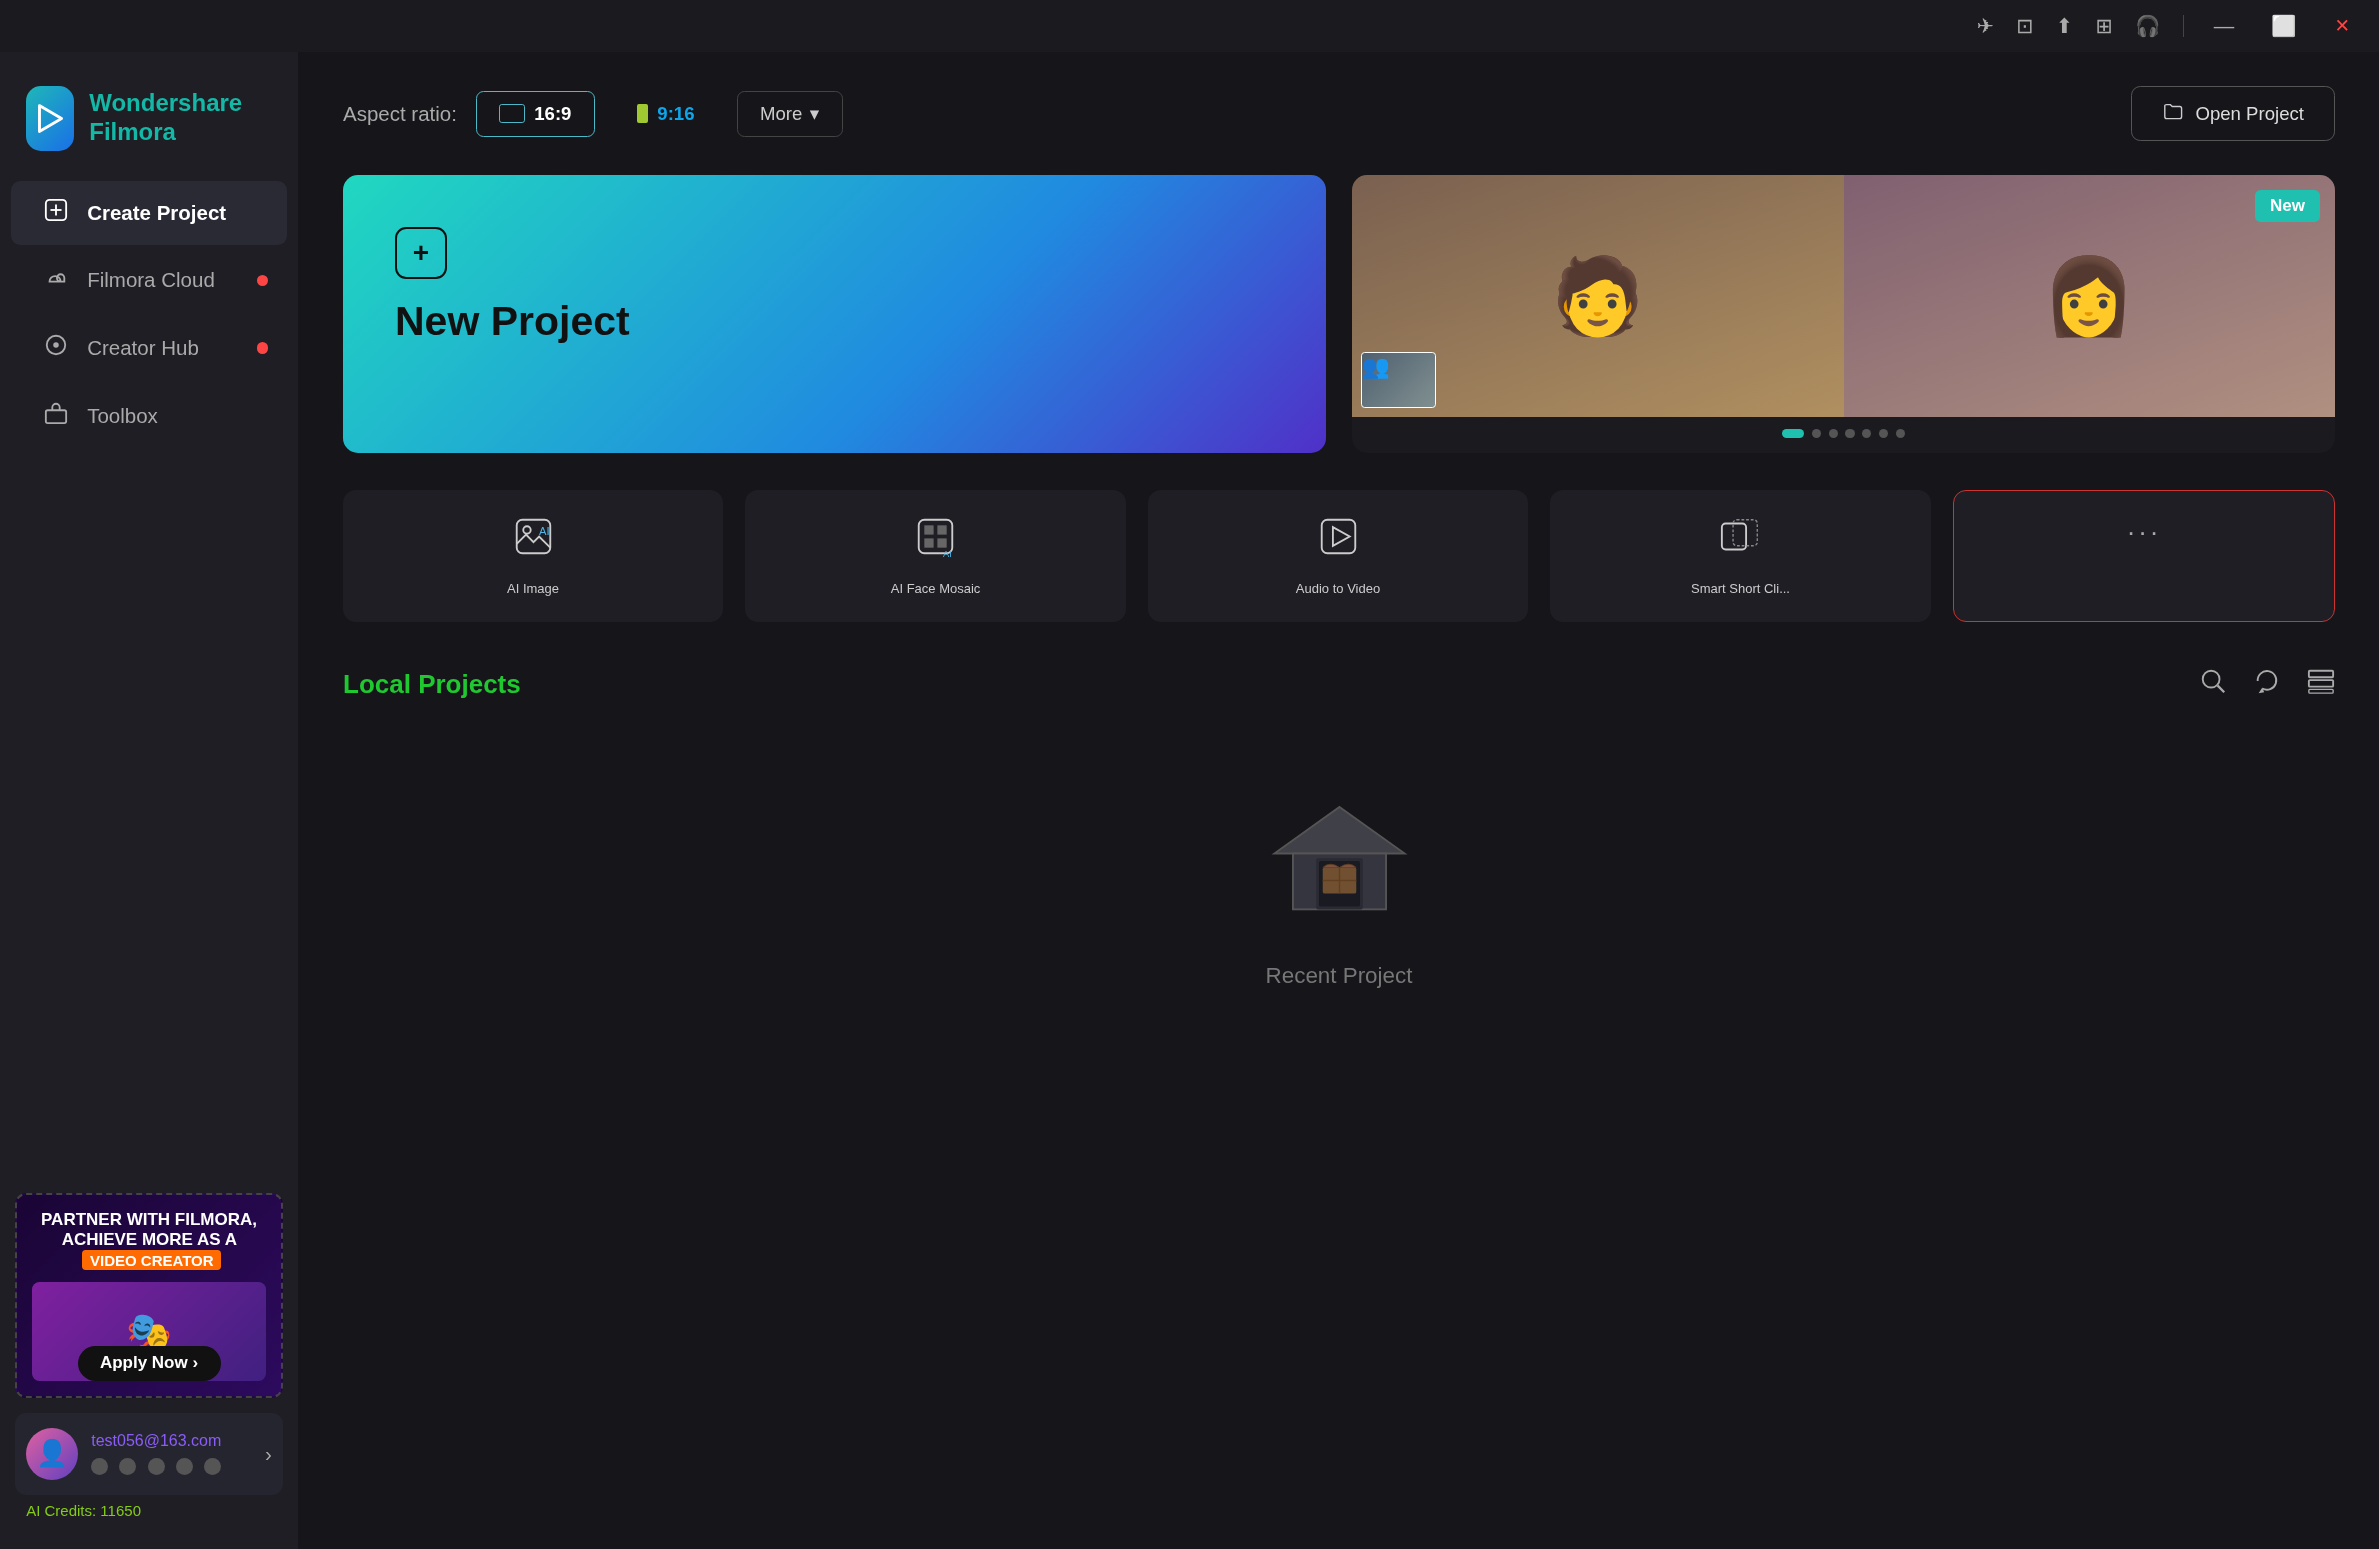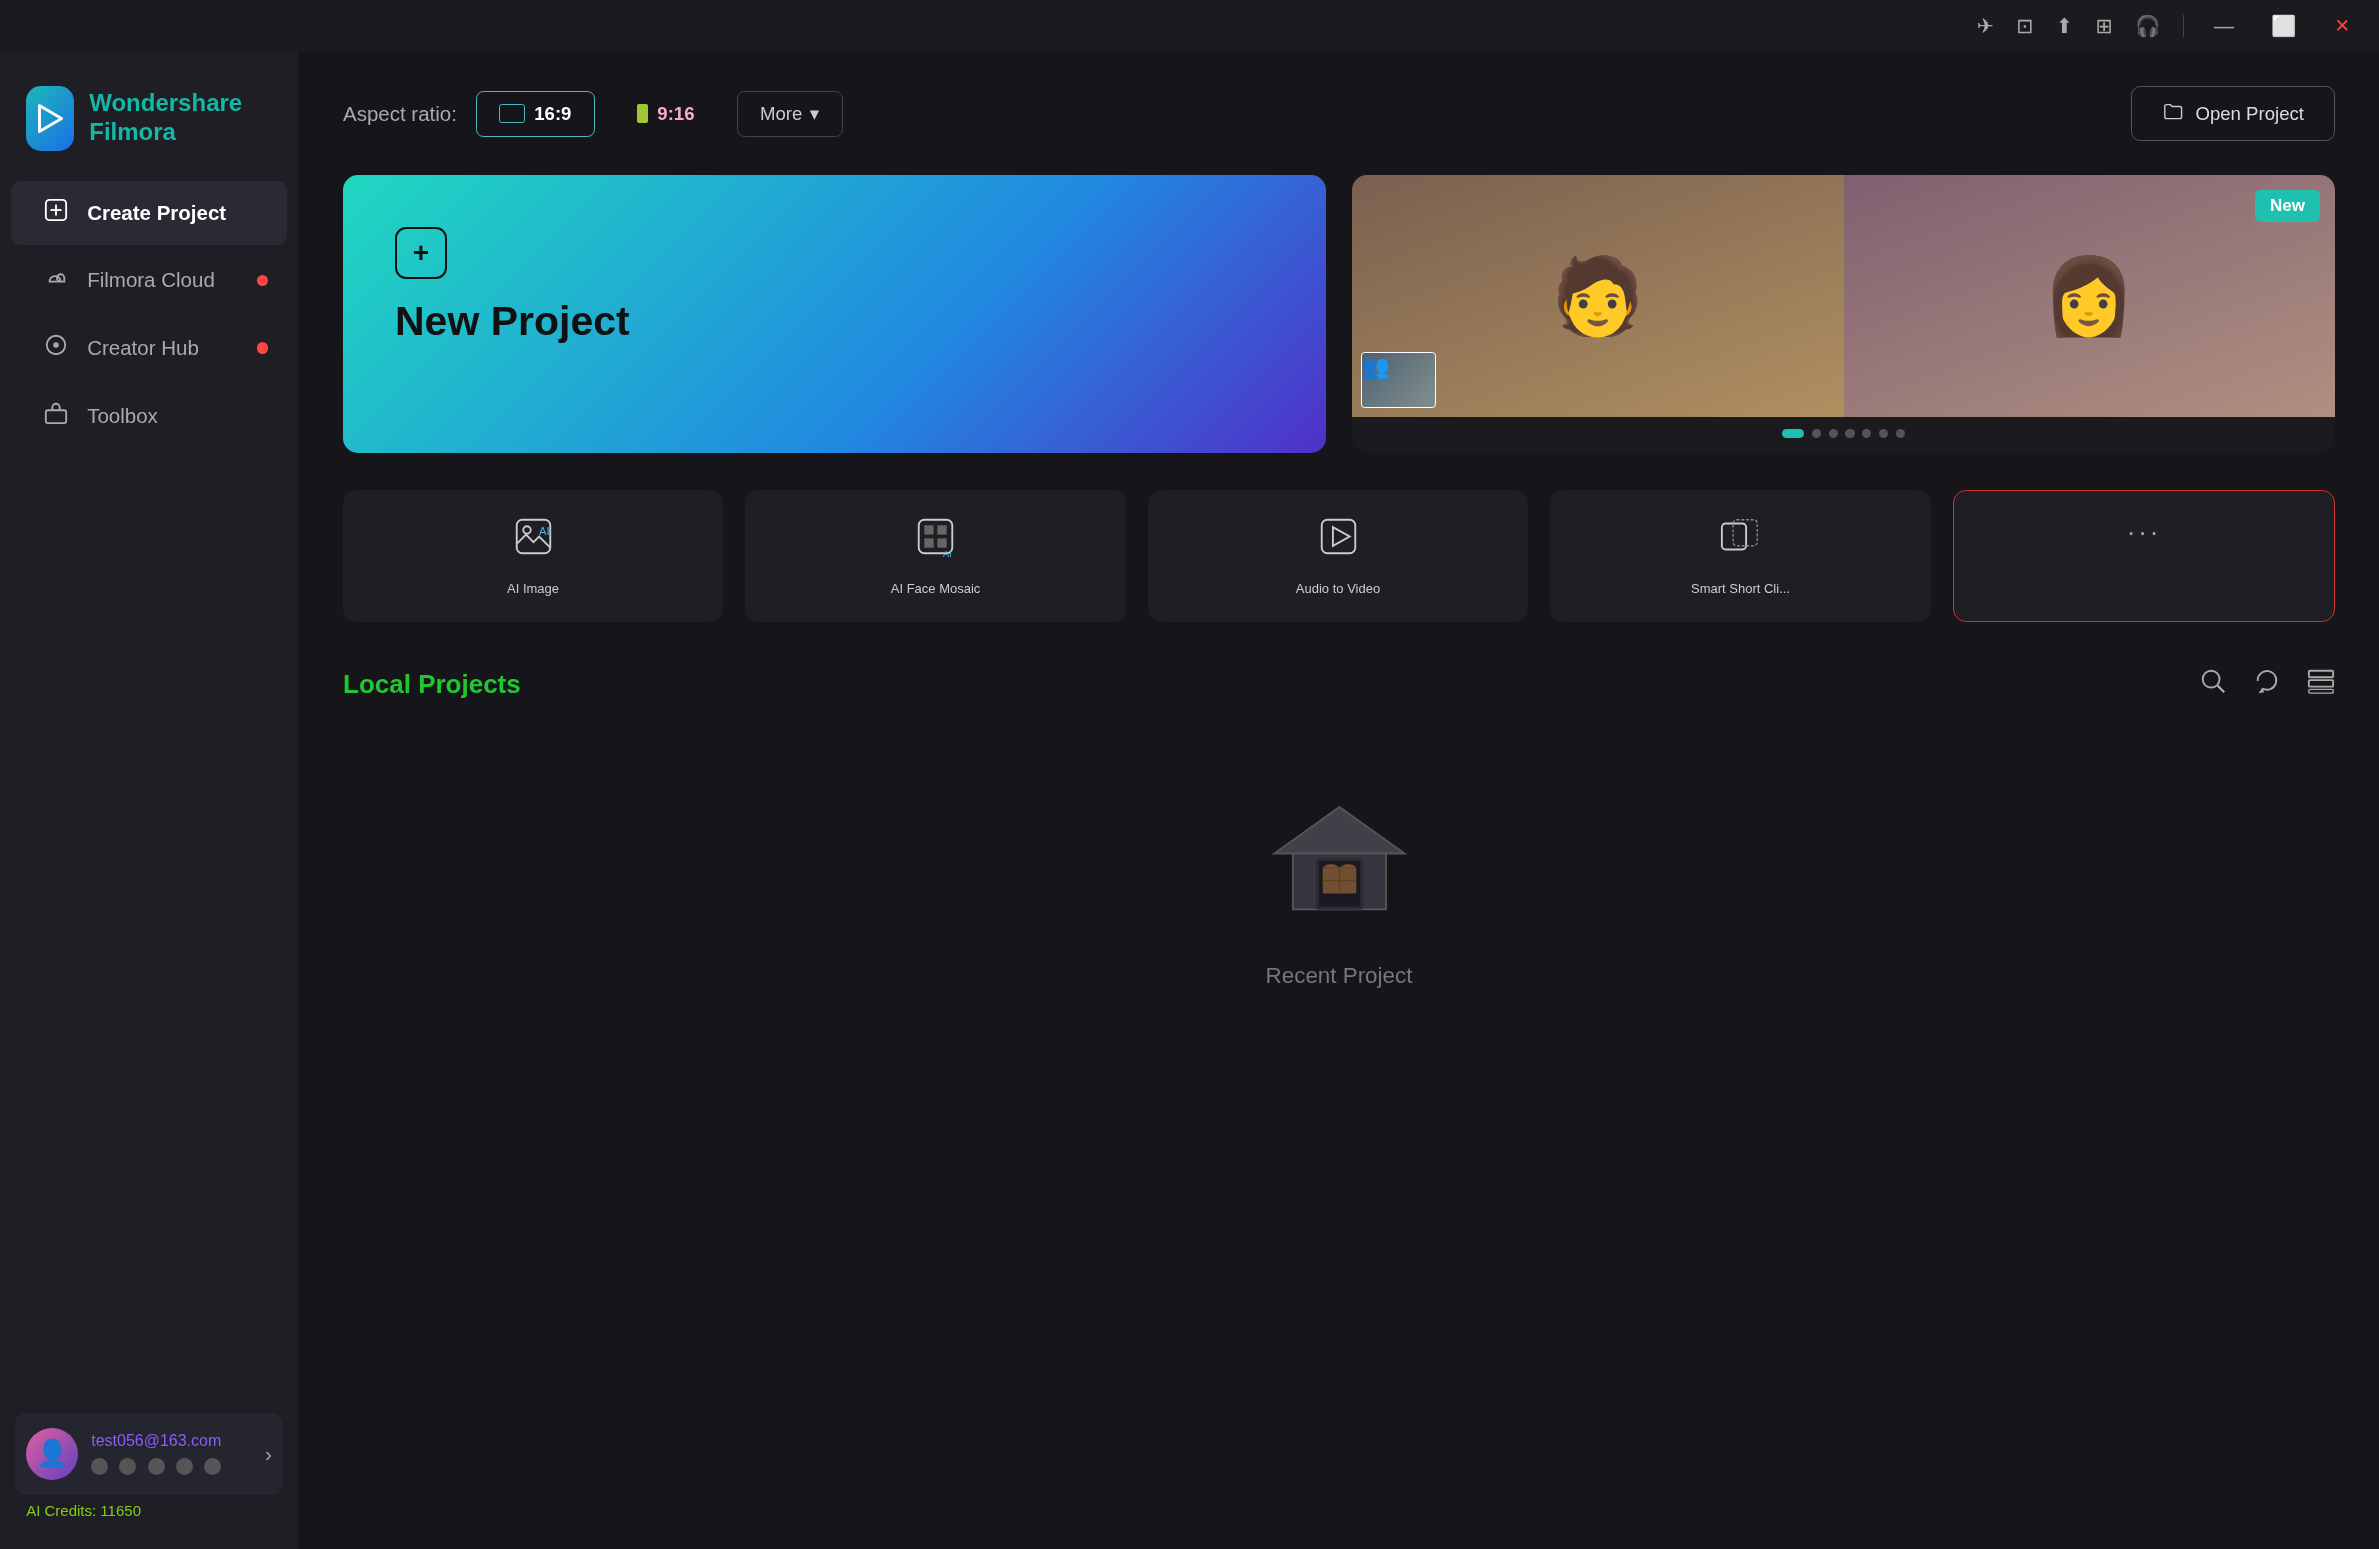--- a/index.html
+++ b/index.html
@@ -240,21 +240,21 @@
       font-size: 18.6px;
       font-weight: 600;
     }
     .aspect-btn.active-169 {
       border-color: #4db8c8;
       color: #fff;
       background: transparent;
     }
     .aspect-btn.active-916 {
       border-color: transparent;
-      color: #f9a8d4;
+      color: #0ea5e9;
       background: transparent;
     }
     .aspect-icon-169 {
       width: 26px;
       height: 18.6px;
       border: 1.9px solid #4db8c8;
       border-radius: 2.8px;
     }
     .aspect-icon-916 {
       width: 11.2px;
@@ -541,20 +541,33 @@
           <svg width="24" height="24" viewBox="0 0 26 26">
               <rect x="2" y="10" width="22" height="14" rx="2" fill="none" stroke="#aaa" stroke-width="2"></rect>
               <path d="M9 10 L9 7 A4 4 0 0 1 17 7 L17 10" fill="none" stroke="#aaa" stroke-width="2"></path>
             </svg>
         </span>
         <span>Toolbox</span>
       </div>
     </div>
 
     <div class="sidebar-bottom">
+      <div class="promo-banner">
+        <div class="promo-title">
+          <span>PARTNER WITH FILMORA,</span><br>
+          <span>ACHIEVE MORE AS A</span>
+          <span style="margin-left:5.6px;" class="promo-highlight">VIDEO CREATOR</span>
+        </div>
+        <div style="flex:1; background: linear-gradient(135deg, #8020a0, #402080); width:100%; margin-top:11.2px; border-radius:7.5px; height:75px; display:flex; align-items:center; justify-content:center;">
+          <span style="font-size:37px;">🎭</span>
+        </div>
+        <button class="promo-apply-btn">
+          <span>Apply Now ›</span>
+        </button>
+      </div>
 
       <div class="user-area">
         <div class="avatar">👤</div>
         <div class="user-info">
           <div class="user-email">test056@163.com</div>
           <div class="user-icons">
             <div class="user-icon-dot"></div>
             <div class="user-icon-dot"></div>
             <div class="user-icon-dot"></div>
             <div class="user-icon-dot"></div>

